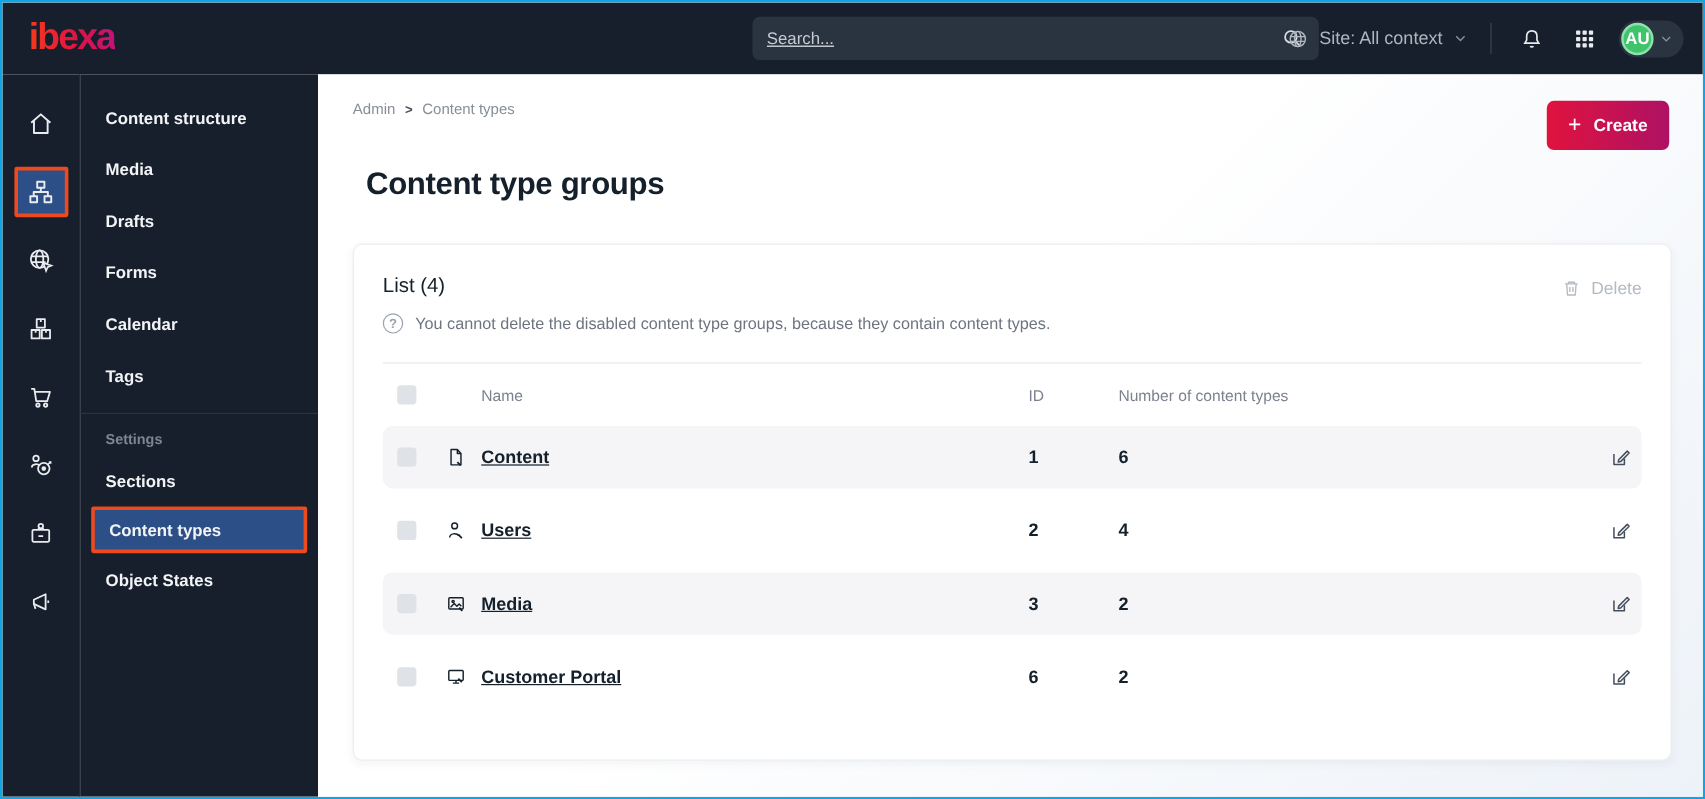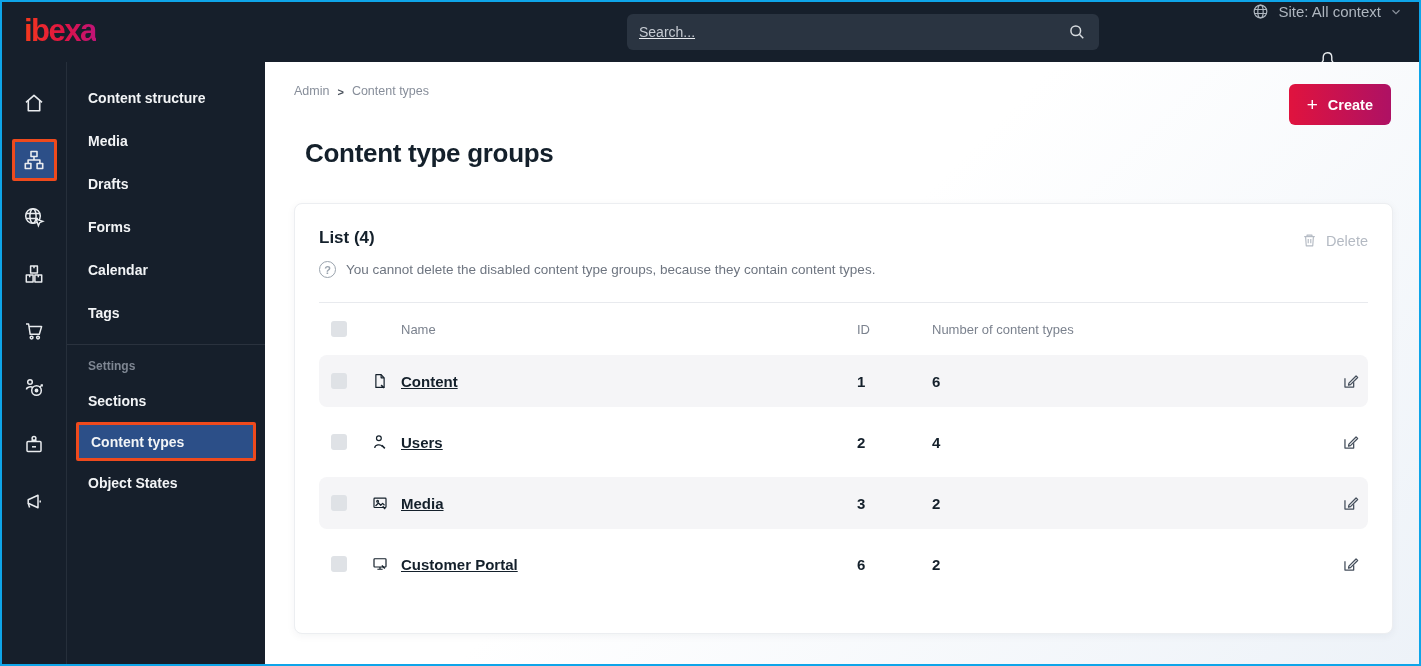--- a/index.html
+++ b/index.html
@@ -8,27 +8,27 @@
 
   
   .topbar { height:60px; min-height:60px; background:#161f2b; position:relative; display:flex; align-items:center; }
   .logo { position:absolute; left:22px; top:10px; font-size:31px; font-weight:800; letter-spacing:-1.5px;
           background:linear-gradient(90deg,#f5391c 0%,#e01345 55%,#c01478 100%);
           -webkit-background-clip:text; background-clip:text; color:transparent; line-height:38px; }
   .search-wrap { position:absolute; left:625px; top:12px; width:472px; height:36px; background:#2a3441;
                  border-radius:6px; display:flex; align-items:center; padding:0 12px; }
   .search-wrap input { flex:1; background:transparent; border:none; outline:none; color:#e8ebef; font-size:14px; font-family:inherit;text-decoration:underline; }
   .search-wrap input::placeholder { color:#c6cbd2; }
-  .top-right { position:absolute; right:16px; top:0; height:60px; display:flex; align-items:center; gap:14px;flex-direction:column; }
+  .top-right { position:absolute; right:16px; top:0; height:60px; display:flex; align-items:center; gap:14px; }
   .site-ctx { display:flex; align-items:center; gap:8px; color:#aeb6bf; font-size:15px; cursor:pointer; }
   .v-divider { width:1px; height:26px; background:#3a4350; margin:0 4px; }
   .icon-btn { display:flex; align-items:center; justify-content:center; width:30px; height:30px; cursor:pointer; }
   .avatar-pill { display:flex; align-items:center; gap:4px; background:#2a3441; border-radius:16px; padding:2px 8px 2px 2px; cursor:pointer; }
   .avatar { width:27px; height:27px; border-radius:50%; background:#3fc46c; border:2px solid #8ee3ab;
-            color:#fff; font-size:11px; font-weight:700; display:flex; align-items:center; justify-content:center; }
+            color:#fff; font-size:14px; font-weight:700; display:flex; align-items:center; justify-content:center; }
 
   
   .body { flex:1; display:flex; min-height:0; }
 
   
   .rail { width:65px; background:#161f2b; border-right:1px solid #262f3b; padding-top:20px;
           display:flex; flex-direction:column; align-items:center; }
   .rail-item { width:45px; height:42px; display:flex; align-items:center; justify-content:center;
                margin-bottom:15px; cursor:pointer; }
   .rail-item.active { background:#2c4f88; border:3px solid #ee4a1d; border-radius:2px; }
@@ -49,21 +49,21 @@
   .create-btn { position:absolute; right:28px; top:22px; height:41px; padding:0 18px; border:none; border-radius:6px;
                 background:linear-gradient(90deg,#e0133e 0%,#ae1164 100%); color:#fff; font-size:14.5px; font-weight:600;
                 display:flex; align-items:center; gap:10px; cursor:pointer; font-family:inherit; }
   .create-btn .plus { font-size:19px; font-weight:400; line-height:1; }
   .page-title { position:absolute; left:40px; top:76px; font-size:26px; font-weight:800; color:#14202b; letter-spacing:-0.3px; }
 
   
   .card { position:absolute; left:29px; top:141px; width:1099px; height:431px; background:#fff; border:1px solid #eceef1;
           border-radius:8px; box-shadow:0 2px 8px rgba(20,30,50,0.05); padding:24px 24px 0 24px; }
   .card-head { display:flex; align-items:flex-start; justify-content:space-between; }
-  .card-title { font-size:17px; font-weight:700; color:#14202b; }
+  .card-title { font-size:17px; font-weight:400; color:#14202b; }
   .delete-btn { display:flex; align-items:center; gap:8px; color:#b4bac3; font-size:14.5px; background:none; border:none;
                 cursor:default; font-family:inherit; margin-top:4px; }
   .card-info { display:flex; align-items:center; gap:10px; margin-top:12px; color:#6e7580; font-size:13.5px; }
   .q-circle { width:17px; height:17px; border-radius:50%; border:1.4px solid #9aa3ad; color:#9aa3ad; font-size:11px;
               display:flex; align-items:center; justify-content:center; font-weight:600; }
   .table-divider { height:1px; background:#e8eaee; margin-top:24px; }
 
   .t-grid { display:grid; grid-template-columns:40px 30px 1fr 75px 400px 36px; align-items:center; padding-left:12px; }
   .t-header { height:52px; color:#7b828e; font-size:13px; }
   .t-row { height:52px; margin-bottom:9px; border-radius:8px; font-size:15px; color:#14202b; }

